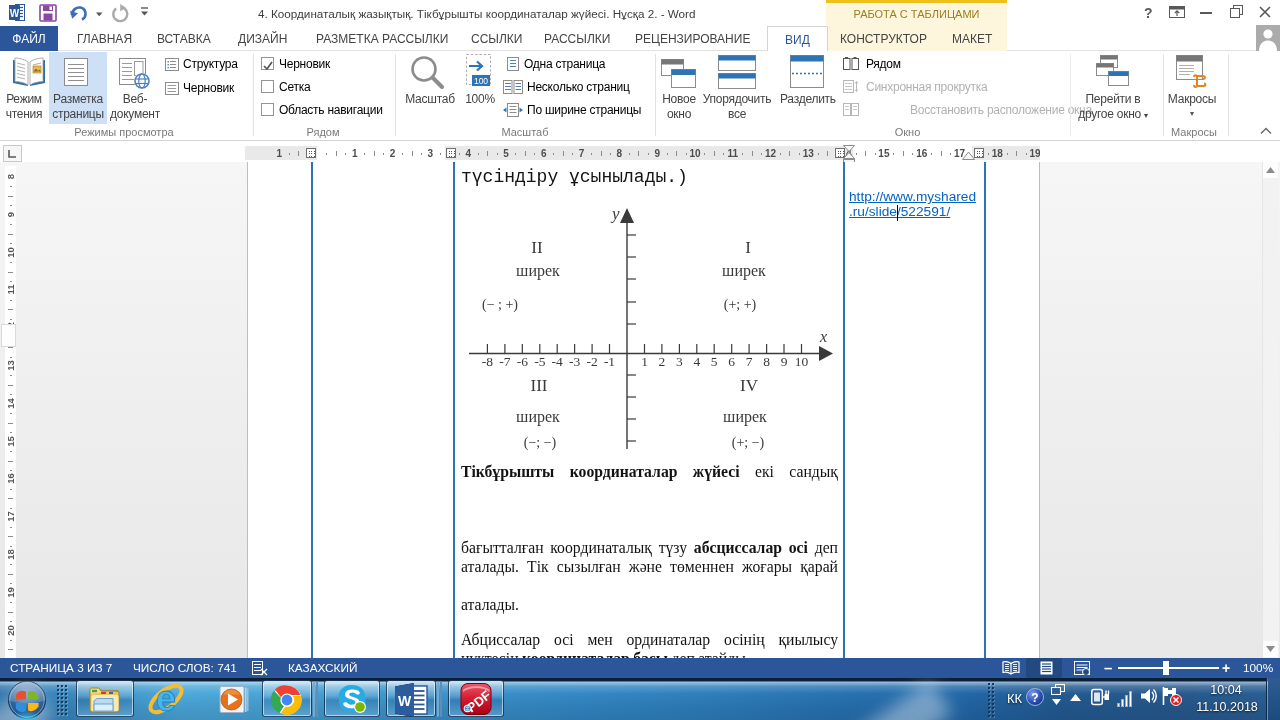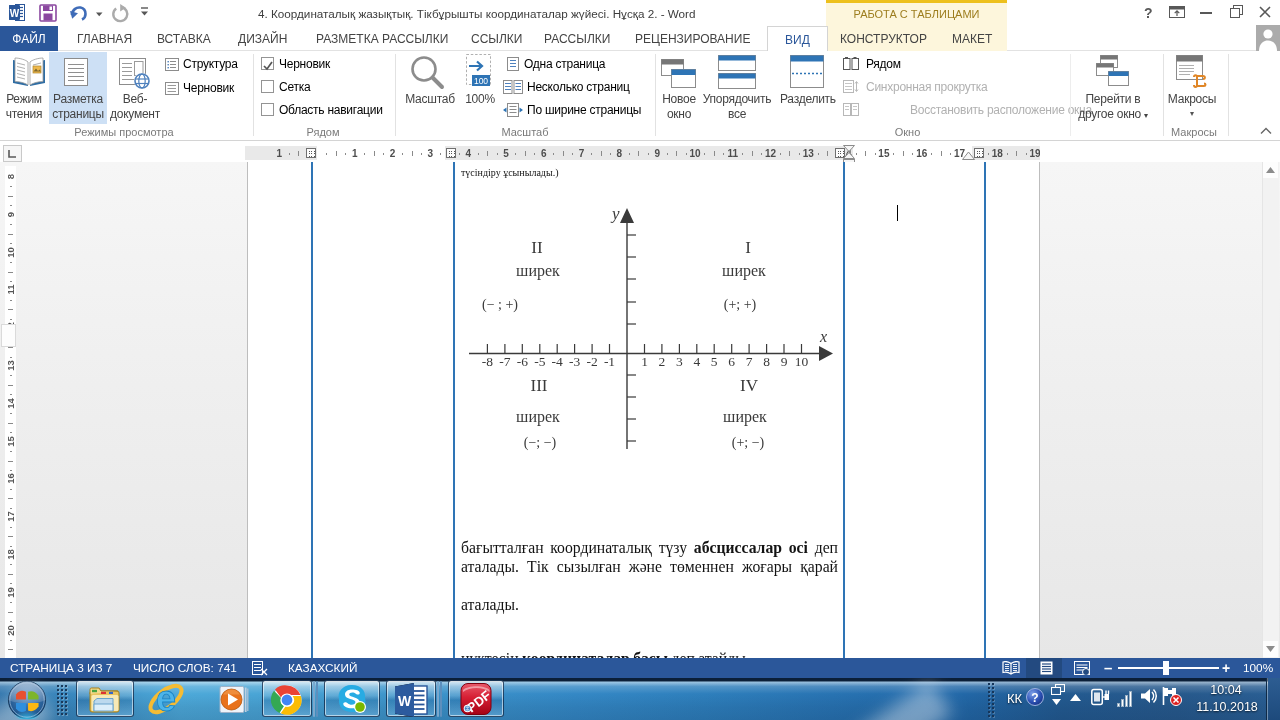--- a/index.html
+++ b/index.html
@@ -37,21 +37,21 @@
 .gridmark{position:absolute;width:10px;height:10px;border:1px solid #6f6f6f;background:#fdfdfd;margin-top:1px}
 .gridmark i{position:absolute;width:1px;height:1px;background:#555}
 
 #docarea{left:0;top:162px;width:1280px;height:496px;background:linear-gradient(#f6f6f6,#efefef 45%,#e7e7e7)}
 #vruler{left:5px;top:4px;width:11px;height:492px;background:#fff}
 .vn{position:absolute;left:-1px;width:12px;text-align:center;font-size:9.5px;font-weight:700;color:#555;transform:rotate(-90deg)}
 .vh{position:absolute;left:3px;top:0;width:5px;height:1px;background:#8a8a8a}
 .vq{position:absolute;left:4.5px;top:0;width:2px;height:1px;background:#8a8a8a}
 #page{left:247px;top:0;width:793px;height:496px;background:#fff;border-left:1px solid #bdbdbd;border-right:1px solid #bdbdbd}
 .tline{position:absolute;top:0;width:2px;height:496px;background:#2e74b5}
-.doctext{font-family:Liberation Serif, serif;font-size:10px;color:#131313;position:absolute;white-space:nowrap}
+.doctext{font-family:Liberation Mono, monospace;font-size:18px;color:#131313;position:absolute;white-space:nowrap}
 .jline{position:absolute;left:461px;width:377px;height:19px;font-family:"Liberation Serif",serif;font-size:15.7px;color:#131313;text-align:justify;text-align-last:justify;word-spacing:-0.5px}
 .jline.nat{text-align:left;text-align-last:left}
 #hlink{position:absolute;left:849px;top:27px;width:130px;font-size:13.7px;line-height:15.3px;color:#0563c1;text-decoration:underline;word-break:break-all}
 
 #sbar{left:1262px;top:0;width:17px;height:496px;background:#f2f2f2;border-left:1px solid #e5e5e5}
 .sbtn{position:absolute;left:1px;width:15px;height:16px;background:#fdfdfd;color:#6a6a6a;font-size:8px;text-align:center;line-height:16px}
 #sthumb{position:absolute;left:1px;top:162px;width:15px;height:23px;background:#fdfdfd;border:1px solid #dadada}
 
 #statusbar{left:0;top:658px;width:1280px;height:20px;background:#2b579a}
 .sitem{position:absolute;top:658px;height:20px;line-height:21px;white-space:nowrap;color:#fff;font-size:11.8px}
@@ -557,20 +557,21 @@
       <b class="vn" style="top:458.5px">20</b>
       <i class="vh" style="top:483.4px"></i>
       <i class="vq" style="top:474.0px"></i>
       <i class="vq" style="top:492.9px"></i>
     </div>
  <div class="tline" style="left:311px"></div>
  <div class="tline" style="left:453px"></div>
  <div class="tline" style="left:843px"></div>
  <div class="tline" style="left:984px"></div>
 <div class="doctext" style="left:461px;top:5px">түсіндіру ұсынылады.)</div>
+<div id="hlink">http://www.myshared<br>.ru/slide/522591/</div>
 <div class="abs" style="left:897px;top:43px;width:1px;height:16px;background:#000"></div>
 <svg width="388" height="262" style="position:absolute;left:455px;top:34px">
       <line x1="14" y1="157.5" x2="372" y2="157.5" stroke="#3a3a3a" stroke-width="1.4"></line>
       <line x1="172" y1="26" x2="172" y2="253" stroke="#3a3a3a" stroke-width="1.4"></line>
       <polygon points="165,27 179,27 172,12" fill="#3a3a3a"></polygon>
       <polygon points="364,150 364,165 378,157.5" fill="#3a3a3a"></polygon>
       <text x="157" y="23" font-family="Liberation Serif" font-style="italic" font-size="17" fill="#3a3a3a">y</text>
       <text x="365" y="146" font-family="Liberation Serif" font-style="italic" font-size="16" fill="#3a3a3a">x</text>
       <line x1="32.4" y1="148" x2="32.4" y2="157.5" stroke="#3a3a3a" stroke-width="1.2"></line>
       <text x="32.4" y="170" font-family="Liberation Serif" font-size="13.5" fill="#3a3a3a" text-anchor="middle">-8</text>
@@ -623,23 +624,25 @@
       <text x="293" y="57" font-family="Liberation Serif" font-size="17" fill="#3a3a3a" text-anchor="middle">I</text>
       <text x="289" y="80" font-family="Liberation Serif" font-size="16" fill="#3a3a3a" text-anchor="middle">ширек</text>
       <text x="285" y="113" font-family="Liberation Serif" font-size="14" fill="#3a3a3a" text-anchor="middle">(+; +)</text>
       <text x="84" y="195" font-family="Liberation Serif" font-size="17" fill="#3a3a3a" text-anchor="middle">III</text>
       <text x="83" y="226" font-family="Liberation Serif" font-size="16" fill="#3a3a3a" text-anchor="middle">ширек</text>
       <text x="85" y="251" font-family="Liberation Serif" font-size="14" fill="#3a3a3a" text-anchor="middle">(−; −)</text>
       <text x="294" y="195" font-family="Liberation Serif" font-size="17" fill="#3a3a3a" text-anchor="middle">IV</text>
       <text x="290" y="226" font-family="Liberation Serif" font-size="16" fill="#3a3a3a" text-anchor="middle">ширек</text>
       <text x="293" y="251" font-family="Liberation Serif" font-size="14" fill="#3a3a3a" text-anchor="middle">(+; −)</text>
     </svg>
+<div class="jline" style="top:301px"><b>Тікбұрышты координаталар жүйесі</b> екі сандық</div>
 <div class="jline" style="top:396px">аталады. Тік сызылған және төменнен жоғары қарай</div>
 <div class="jline" style="top:377px">бағытталған координаталық түзу <b>абсциссалар осі</b> деп</div>
 <div class="jline nat" style="top:434px">аталады.</div>
+<div class="jline" style="top:469px">Абциссалар осі мен ординаталар осінің қиылысу</div>
 <div class="jline nat" style="top:488px">нүктесін <b>координаталар басы</b> деп атайды</div>
  <div class="abs" id="sbar"></div>
  <div class="sbtn" style="left:1263px;top:0"><svg width="9" height="6" style="margin-top:5px">
         <polygon points="4.5,0 9,6 0,6" fill="#8c8c8c"></polygon>
       </svg></div>
  <div class="sbtn" style="left:1263px;top:479px"><svg width="9" height="6" style="margin-top:5px">
         <polygon points="0,0 9,0 4.5,6" fill="#8c8c8c"></polygon>
       </svg></div>
  <div class="abs" id="sthumb"></div>
 </div>

